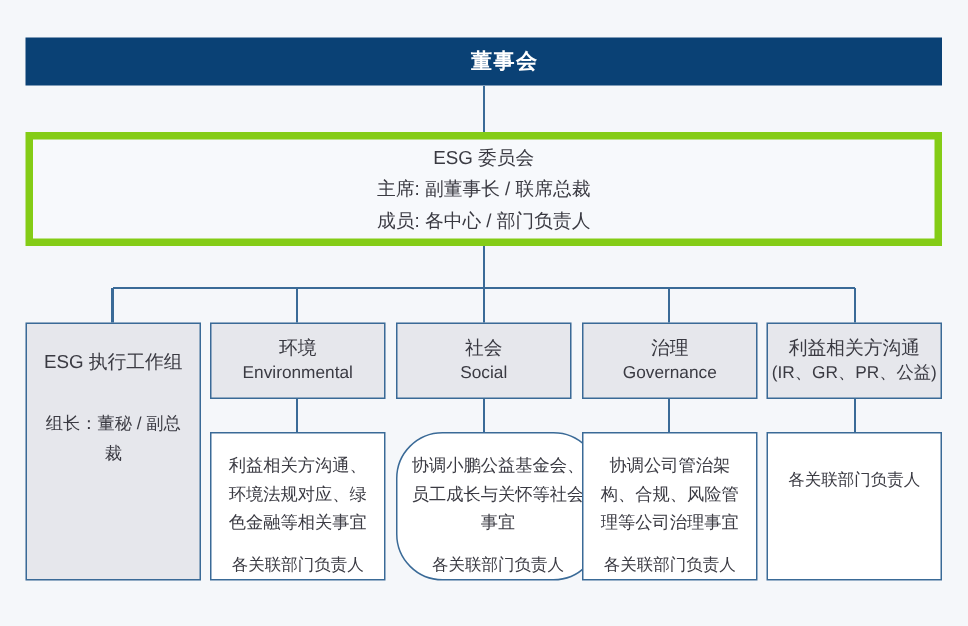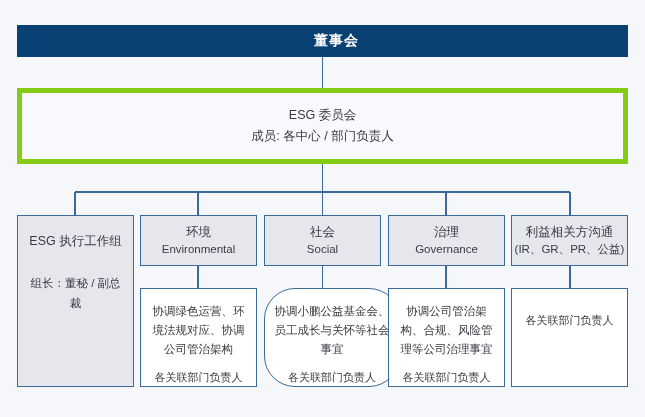--- a/index.html
+++ b/index.html
@@ -173,34 +173,35 @@
       <line x1="570" y1="266" x2="570" y2="288"></line>
     </g>
   </svg>
 
   <div class="node banner">
     <span>董事会</span>
   </div>
 
   <div class="node committee">
     <div class="line">ESG 委员会</div>
+    <div class="line">主席: 副董事长 / 联席总裁</div>
     <div class="line">成员: 各中心 / 部门负责人</div>
   </div>
 
   <div class="node workgroup">
     <div class="title">ESG 执行工作组</div>
     <div class="meta first">组长：董秘 / 副总裁</div>
   </div>
 
   <div class="node col-head" style="left:140px; top:215px; width:117px; height:51px;">
     <div class="zh">环境</div>
     <div class="en">Environmental</div>
   </div>
   <div class="node col-body" style="left:140px; top:288px; width:117px; height:99px;">
-    <div class="desc">协调绿色运营、环境法规对应、协调公司管治架构</div>
+    <div class="desc">利益相关方沟通、环境法规对应、绿色金融等相关事宜</div>
     <div class="owner">各关联部门负责人</div>
   </div>
 
   <div class="node col-head" style="left:264px; top:215px; width:117px; height:51px;">
     <div class="zh">社会</div>
     <div class="en">Social</div>
   </div>
   <div class="node col-body" style="left:264px; top:288px; width:136px; height:99px;border-radius:31px;">
     <div class="desc">协调小鹏公益基金会、员工成长与关怀等社会事宜</div>
     <div class="owner">各关联部门负责人</div>

